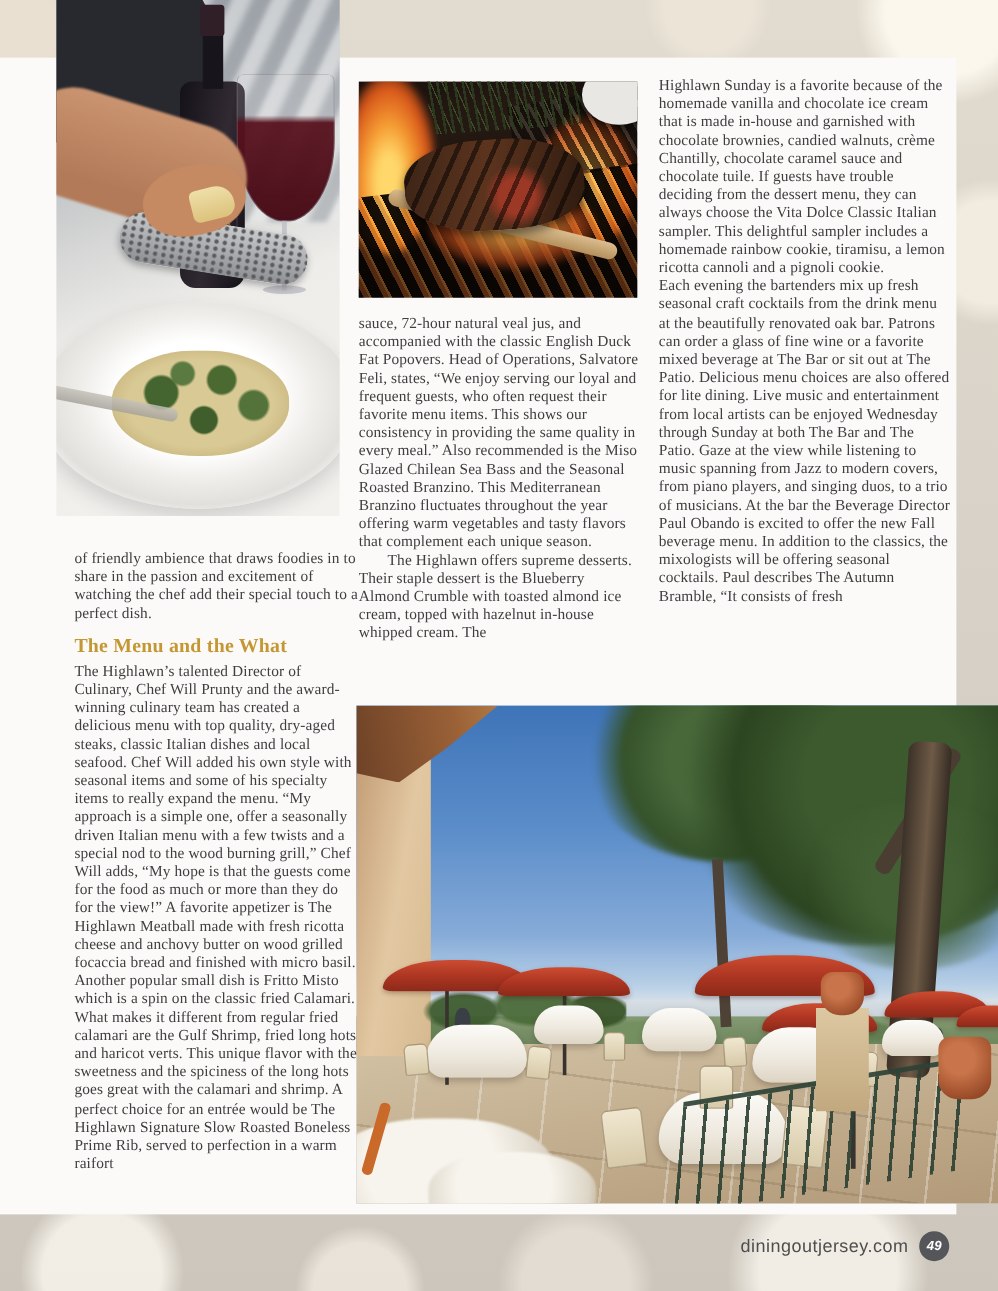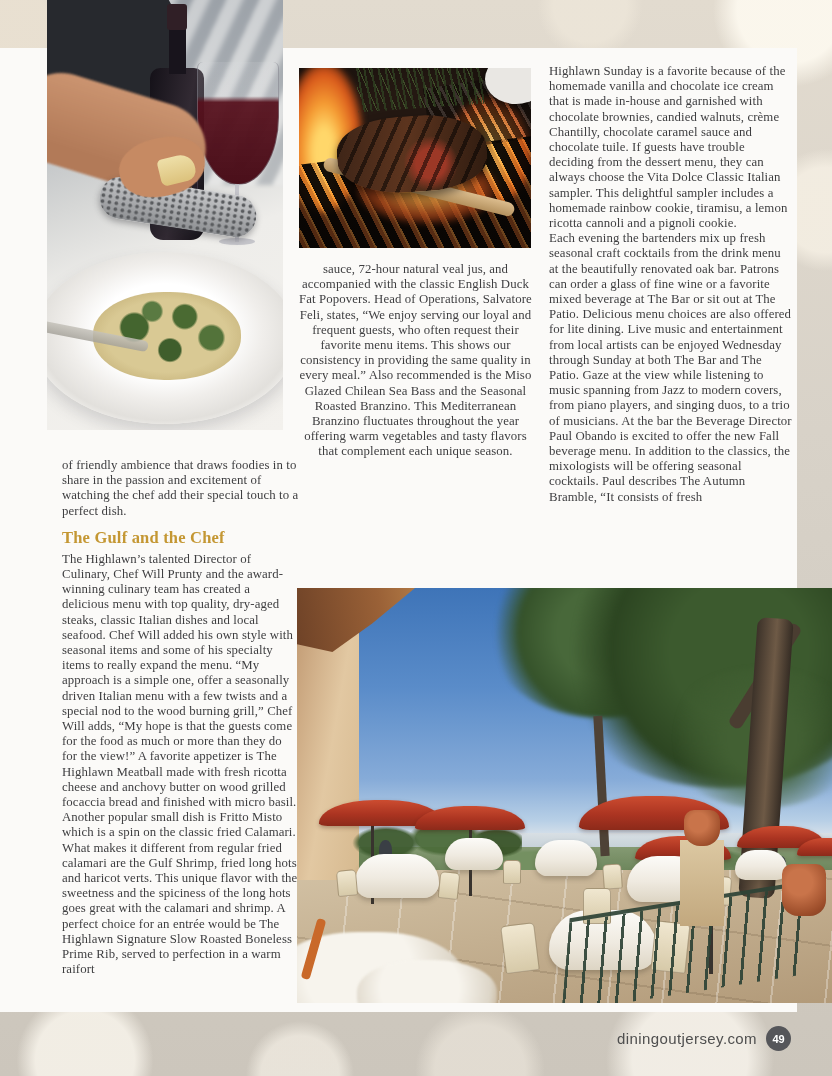--- a/index.html
+++ b/index.html
@@ -20,21 +20,21 @@
   .photo{position:absolute;overflow:hidden;}
   
   .col{position:absolute;font-size:12.8px;line-height:15.2px;color:#3e3e40;letter-spacing:.1px;}
   .col p{margin:0;}
   .heading{font-weight:bold;font-size:16.5px;line-height:20px;color:#c49733;margin:9px 0 4px 0;letter-spacing:.2px;}
   .indent{text-indent:24px;}
   
   .footer{position:absolute;left:0;top:1026px;width:791px;display:flex;justify-content:flex-end;align-items:center;gap:9px;
     font-family:"Liberation Sans",sans-serif;font-size:15px;color:#4e4e4e;letter-spacing:.4px;}
   .page-circle{width:25px;height:25px;border-radius:50%;background:#55565a;color:#ffffff;
-    font-size:11px;font-weight:bold;display:flex;align-items:center;justify-content:center;letter-spacing:0;}
+    font-size:11px;font-weight:bold;display:flex;align-items:center;justify-content:center;letter-spacing:0;font-style:italic;}
   
   .p1{left:47px;top:0;width:236px;height:430px;background:linear-gradient(160deg,#9aa0a6 0%,#b6babe 22%,#d6d7d6 42%,#eeedea 58%,#f3f1ed 100%);}
   .p1 .blinds{position:absolute;left:30%;top:-12%;width:95%;height:55%;opacity:.5;filter:blur(2px);
     background:repeating-linear-gradient(115deg,#eceded 0 12px,#8f969e 18px 30px);}
   .p1 .shirt{position:absolute;left:-38px;top:-40px;width:165px;height:170px;background:#27292e;border-radius:42%;transform:rotate(22deg);}
   .p1 .arm{position:absolute;left:-34px;top:88px;width:195px;height:92px;border-radius:50px;transform:rotate(17deg);
     background:linear-gradient(180deg,#cb9470 0%,#b27a58 80%);filter:blur(1px);}
   .p1 .hand{position:absolute;left:72px;top:138px;width:86px;height:58px;background:#c68a63;border-radius:46%;transform:rotate(-12deg);filter:blur(.5px);}
   .p1 .cheese{position:absolute;left:112px;top:156px;width:36px;height:27px;background:linear-gradient(#eedfa8,#dcc27c);border-radius:5px 15px 10px 6px;transform:rotate(-14deg);}
   .p1 .grater{position:absolute;left:52px;top:186px;width:158px;height:42px;border-radius:21px;transform:rotate(9deg);
@@ -224,26 +224,27 @@
     <div class="pillar"></div>
     <div class="urn" style="right:112px;top:222px;width:36px;height:36px;"></div>
     <div class="urn" style="right:6px;top:276px;width:44px;height:52px;"></div>
     <div class="statue" style="left:-24px;top:344px;width:190px;height:96px;"></div>
     <div class="statue" style="left:60px;top:372px;width:140px;height:70px;"></div>
     <div class="orange-handle"></div>
   </div>
 
   <div class="col" style="left:62px;top:458px;width:237px;">
     <p>of friendly ambience that draws foodies in to share in the passion and excitement of watching the chef add their special touch to a perfect dish.</p>
-    <div class="heading">The Gulf and the Chef</div>
+    <div class="heading">The Menu and the What</div>
     <p>The Highlawn’s talented Director of Culinary, Chef Will Prunty and the award-winning culinary team has created a delicious menu with top quality, dry-aged steaks, classic Italian dishes and local seafood. Chef Will added his own style with seasonal items and some of his specialty items to really expand the menu. “My approach is a simple one, offer a seasonally driven Italian menu with a few twists and a special nod to the wood burning grill,” Chef Will adds, “My hope is that the guests come for the food as much or more than they do for the view!” A favorite appetizer is The Highlawn Meatball made with fresh ricotta cheese and anchovy butter on wood grilled focaccia bread and finished with micro basil. Another popular small dish is Fritto Misto which is a spin on the classic fried Calamari. What makes it different from regular fried calamari are the Gulf Shrimp, fried long hots and haricot verts. This unique flavor with the sweetness and the spiciness of the long hots goes great with the calamari and shrimp. A perfect choice for an entrée would be The Highlawn Signature Slow Roasted Boneless Prime Rib, served to perfection in a warm raifort</p>
   </div>
 
-  <div class="col" style="left:299px;top:262px;width:233px;text-align:center;">
+  <div class="col" style="left:299px;top:262px;width:233px;">
     <p>sauce, 72-hour natural veal jus, and accompanied with the classic English Duck Fat Popovers. Head of Operations, Salvatore Feli, states, “We enjoy serving our loyal and frequent guests, who often request their favorite menu items. This shows our consistency in providing the same quality in every meal.” Also recommended is the Miso Glazed Chilean Sea Bass and the Seasonal Roasted Branzino. This Mediterranean Branzino fluctuates throughout the year offering warm vegetables and tasty flavors that complement each unique season.</p>
+    <p class="indent">The Highlawn offers supreme desserts. Their staple dessert is the Blueberry Almond Crumble with toasted almond ice cream, topped with hazelnut in-house whipped cream. The</p>
   </div>
 
   <div class="col" style="left:549px;top:64px;width:243px;">
     <p>Highlawn Sunday is a favorite because of the homemade vanilla and chocolate ice cream that is made in-house and garnished with chocolate brownies, candied walnuts, crème Chantilly, chocolate caramel sauce and chocolate tuile. If guests have trouble deciding from the dessert menu, they can always choose the Vita Dolce Classic Italian sampler. This delightful sampler includes a homemade rainbow cookie, tiramisu, a lemon ricotta cannoli and a pignoli cookie.</p>
     <p>Each evening the bartenders mix up fresh seasonal craft cocktails from the drink menu at the beautifully renovated oak bar. Patrons can order a glass of fine wine or a favorite mixed beverage at The Bar or sit out at The Patio. Delicious menu choices are also offered for lite dining. Live music and entertainment from local artists can be enjoyed Wednesday through Sunday at both The Bar and The Patio. Gaze at the view while listening to music spanning from Jazz to modern covers, from piano players, and singing duos, to a trio of musicians. At the bar the Beverage Director Paul Obando is excited to offer the new Fall beverage menu. In addition to the classics, the mixologists will be offering seasonal cocktails. Paul describes The Autumn Bramble, “It consists of fresh</p>
   </div>
 
   <div class="footer">
     <span>diningoutjersey.com</span>
     <span class="page-circle">49</span>

